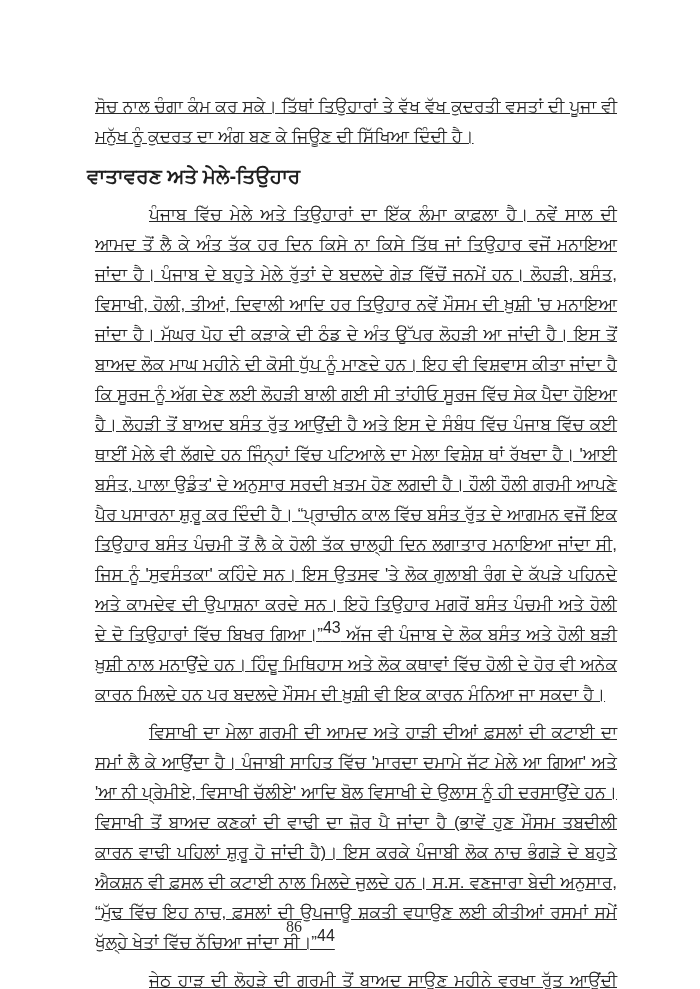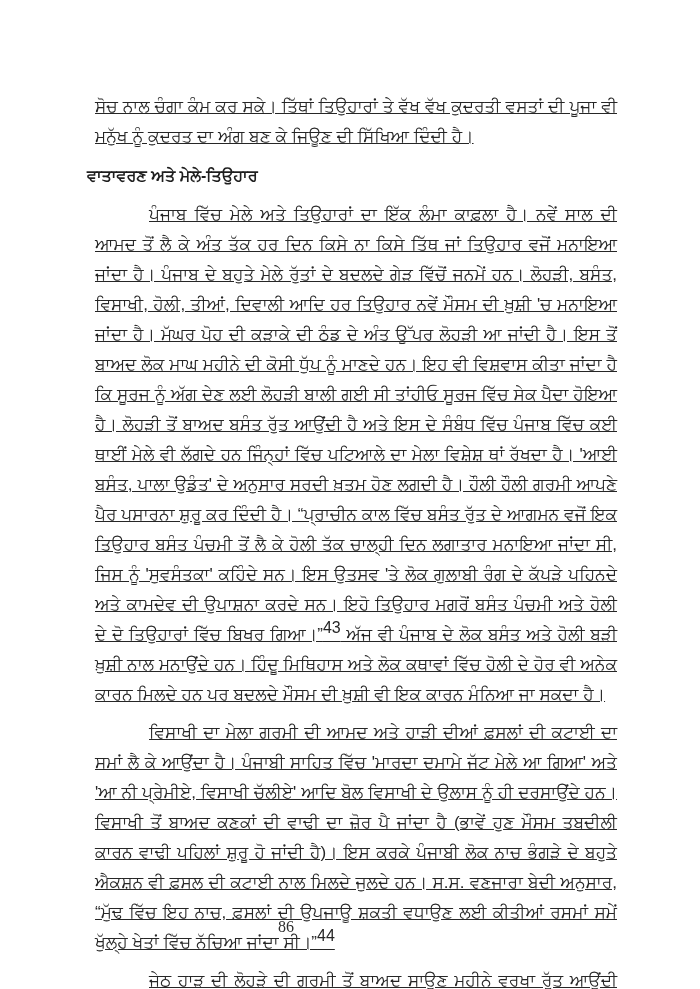--- a/index.html
+++ b/index.html
@@ -34,35 +34,35 @@
     margin: 8px;
     padding: 0;
     text-decoration: underline;
   }
   p.para.indent {
     text-indent: 54px;
   }
   h2.section-heading {
     margin: 1px 0 1px 0;
     padding: 0;
-    font-size: 16px;
+    font-size: 20px;
     font-weight: bold;
     line-height: 32px;
     color: #1e1e1e;
     text-align: left;
   }
   sup.fn {
     font-size: 16px;
     line-height: 0;
     vertical-align: super;
     letter-spacing: 0;
   }
   .page-footer {
     position: absolute;
-    left: 0;
+    left: 8px;
     top: 918px;
     width: 572px;
     text-align: center;
   }
   .page-number {
     font-family: "Liberation Serif", "DejaVu Serif", serif;
     font-size: 16px;
     color: #2f2f2f;
   }
 </style>

